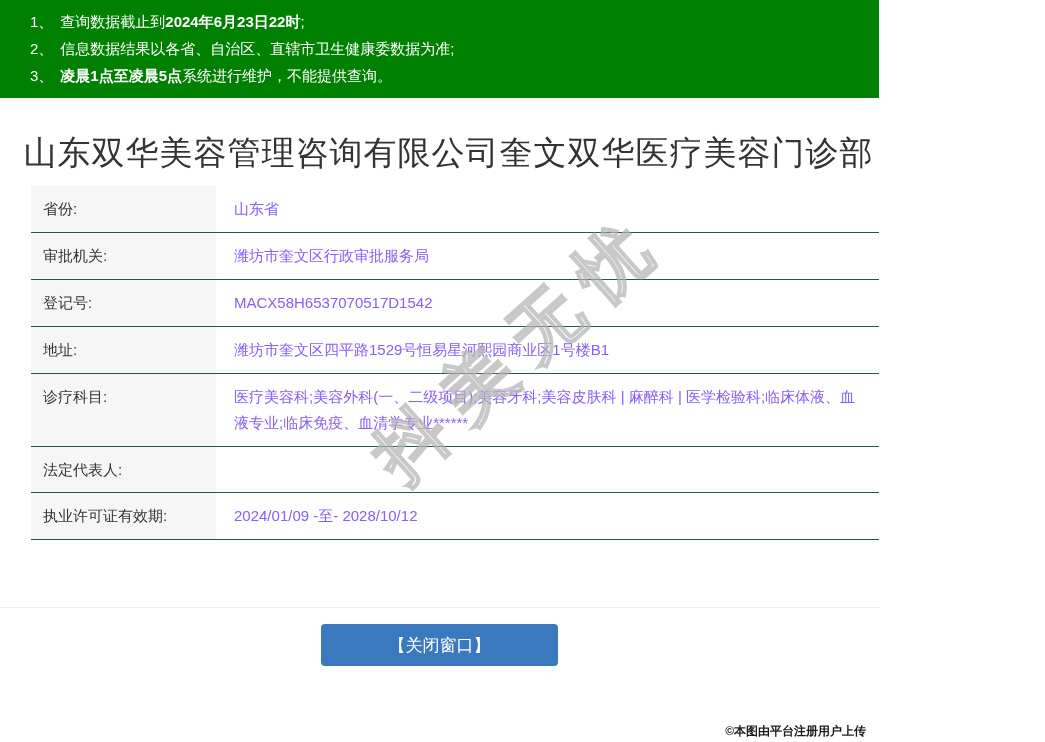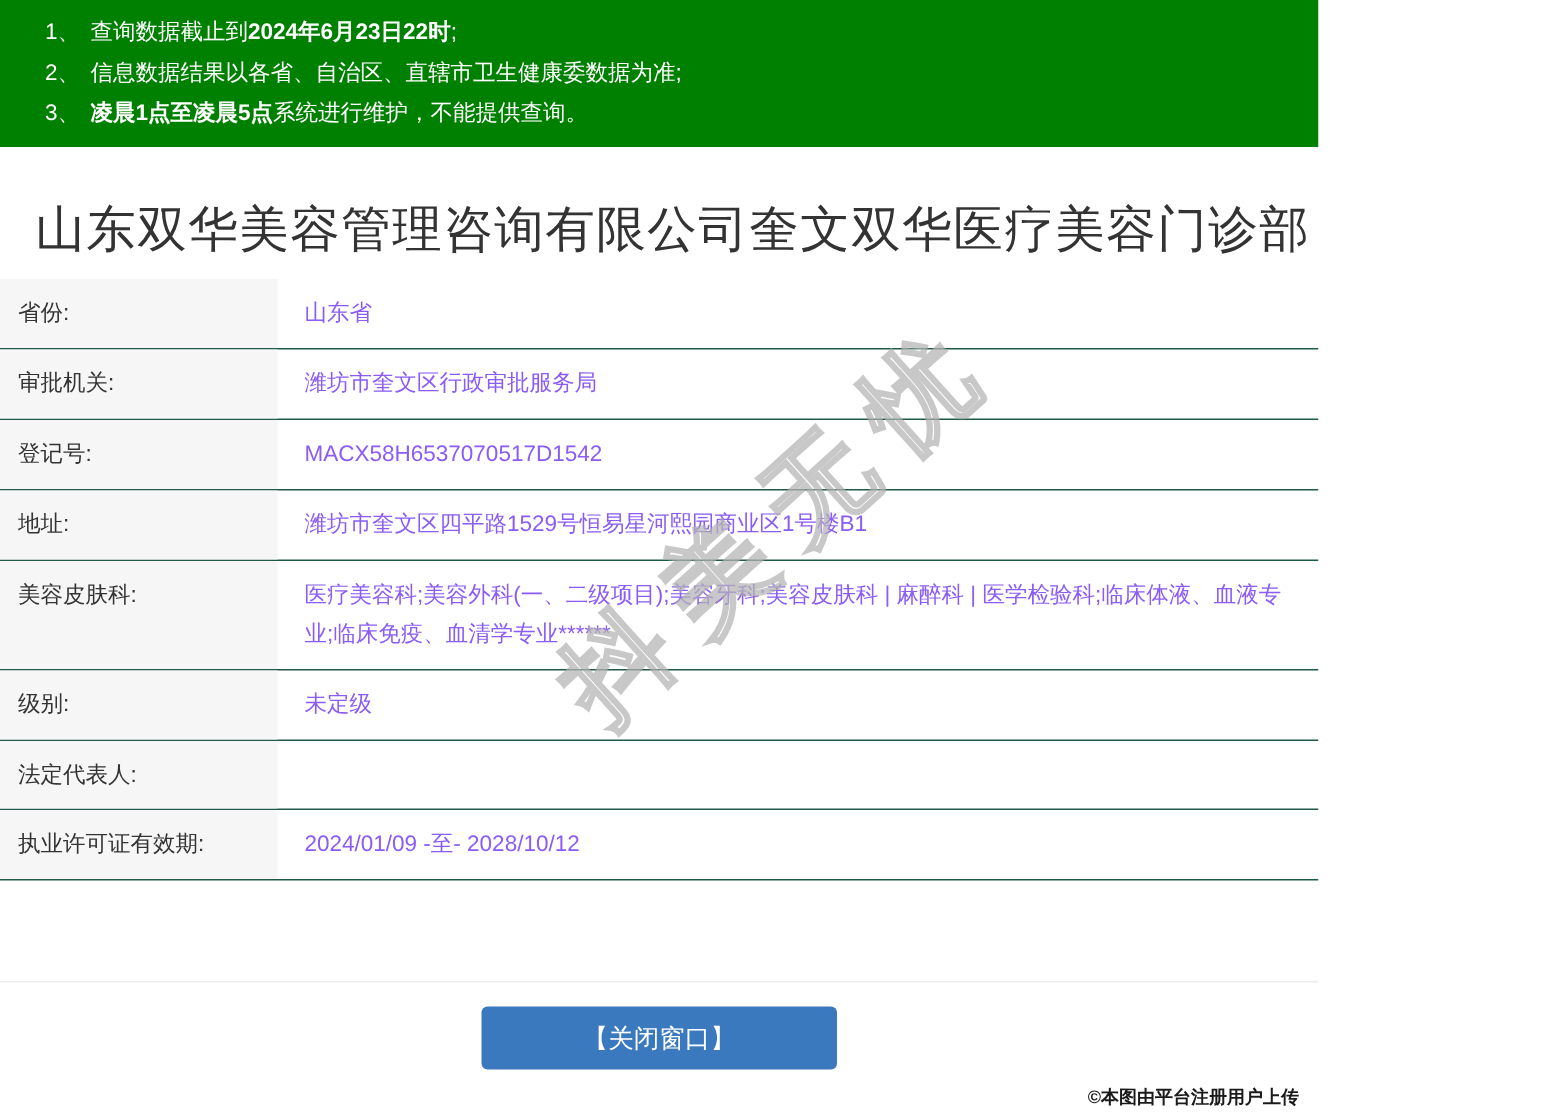--- a/index.html
+++ b/index.html
@@ -43,20 +43,21 @@
     letter-spacing: 1px;
     padding-left: 18px;
   }
 
   
   .info-table { margin-top: 11px; width: 100%; }
   .info-row {
     display: flex;
     align-items: stretch;
     border-bottom: 1px solid #20594a;
+    margin-left: 31px;
   }
   .row-label {
     width: 185px;
     min-width: 185px;
     box-sizing: border-box;
     background: #f6f6f6;
     padding: 10px 8px 10px 12px;
     font-size: 15px;
     line-height: 25px;
     color: #333333;
@@ -142,26 +143,22 @@
       </div>
       <div class="info-row">
         <div class="row-label">登记号:</div>
         <div class="row-value">MACX58H6537070517D1542</div>
       </div>
       <div class="info-row">
         <div class="row-label">地址:</div>
         <div class="row-value">潍坊市奎文区四平路1529号恒易星河熙园商业区1号楼B1</div>
       </div>
       <div class="info-row">
-        <div class="row-label">美容皮肤科:</div>
+        <div class="row-label">诊疗科目:</div>
         <div class="row-value">医疗美容科;美容外科(一、二级项目);美容牙科;美容皮肤科 | 麻醉科 | 医学检验科;临床体液、血液专业;临床免疫、血清学专业******</div>
-      </div>
-      <div class="info-row">
-        <div class="row-label">级别:</div>
-        <div class="row-value">未定级</div>
       </div>
       <div class="info-row">
         <div class="row-label">法定代表人:</div>
       </div>
       <div class="info-row">
         <div class="row-label">执业许可证有效期:</div>
         <div class="row-value">2024/01/09 -至- 2028/10/12</div>
       </div>
     </div>
 

